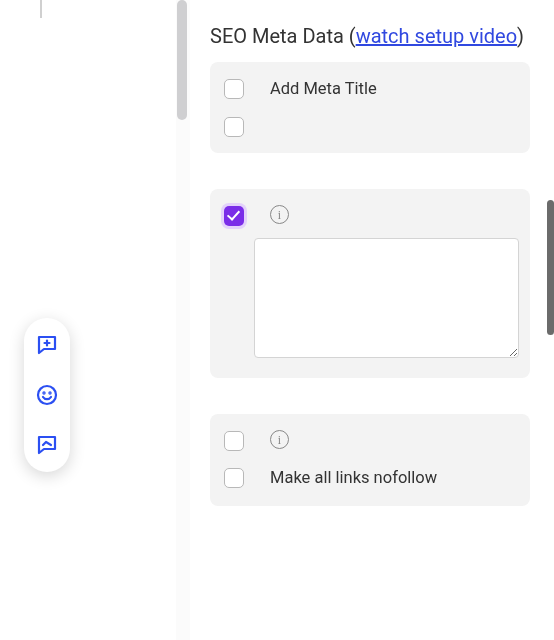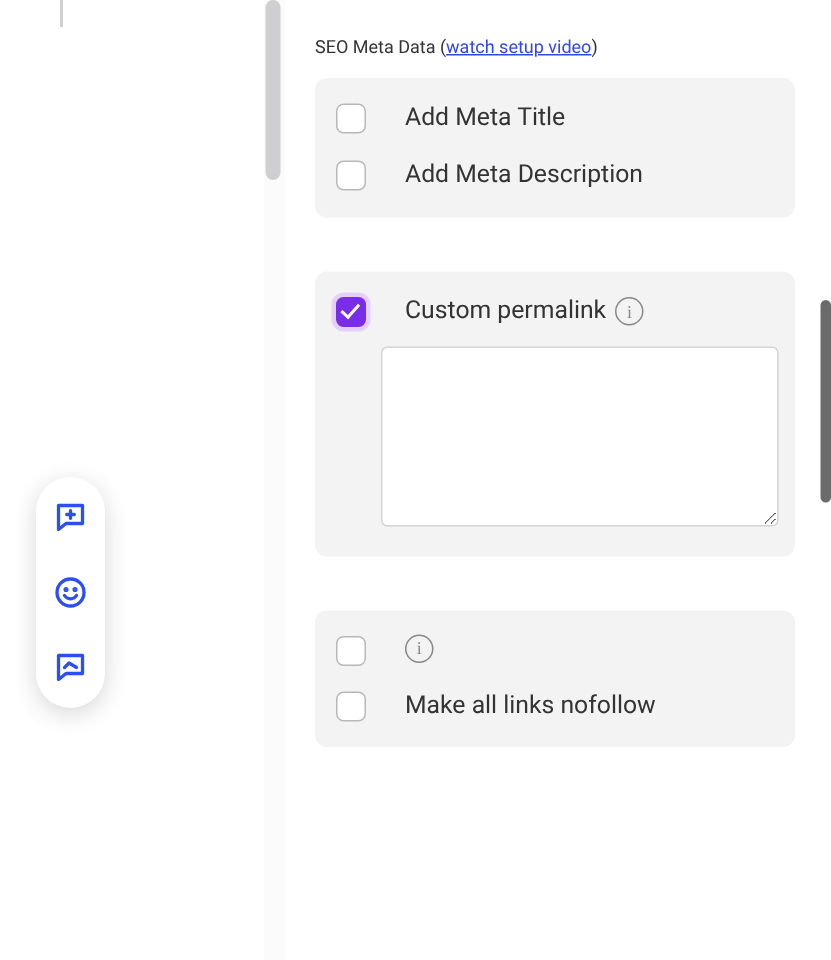--- a/index.html
+++ b/index.html
@@ -57,21 +57,21 @@
   
   .content {
     position: absolute;
     left: 210px;
     top: 0;
     width: 320px;
     padding-top: 24px;
   }
 
   .section-title {
-    font-size: 12px;
+    font-size: 20px;
     color: #333;
     margin: 0 0 14px 0;
     font-weight: 400;
   }
 
   .link {
     color: #3048e0;
     text-decoration: underline;
     cursor: pointer;
   }
@@ -202,29 +202,27 @@
   <div class="section-title">
     <span>SEO Meta Data (</span><a class="link">watch setup video</a><span>)</span>
   </div>
   <div class="panel">
     <div class="field-row">
       <div class="checkbox"></div>
       <span class="field-label">Add Meta Title</span>
     </div>
     <div class="field-row">
       <div class="checkbox"></div>
-      <span class="field-label">Add Meta Description</span>
     </div>
   </div>
 
   <div class="panel">
     <div class="field-row" style="margin-bottom:0;">
       <div class="checkbox checked"></div>
       <span class="field-label">
-        <span>Custom permalink</span>
         <span class="info-icon">i</span>
       </span>
     </div>
     <div class="textarea-wrap">
       <textarea class="permalink" value="" style=""></textarea>
     </div>
   </div>
 
   <div class="panel" style="margin-bottom:0;">
     <div class="field-row">

